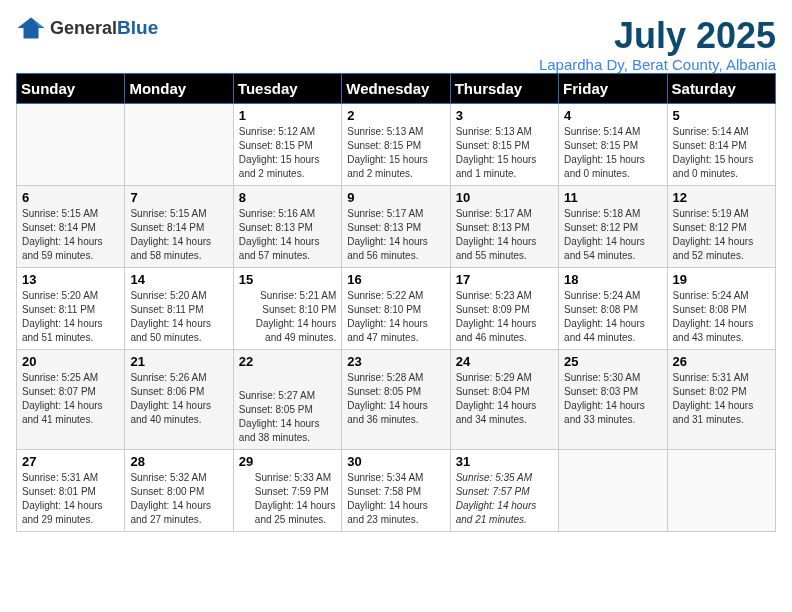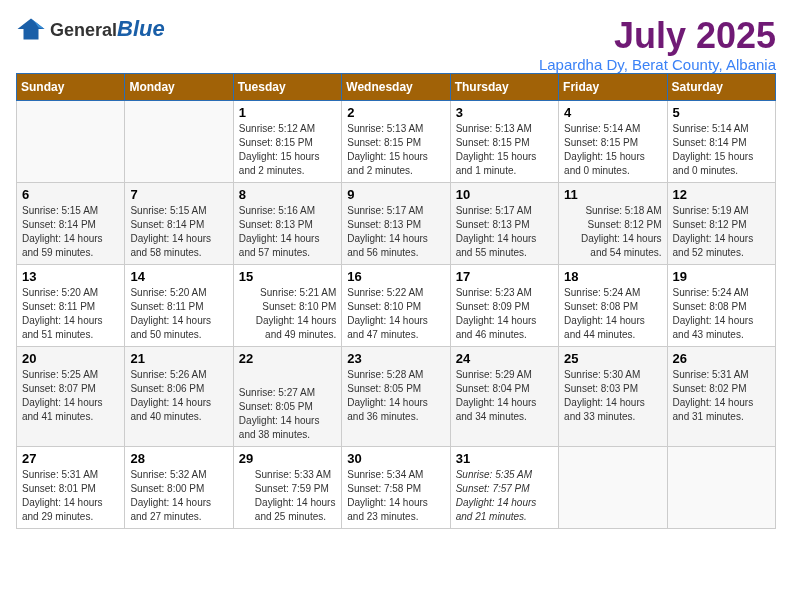--- a/index.html
+++ b/index.html
@@ -19,53 +19,52 @@
       display: flex;
       align-items: center;
       gap: 4px;
     }
     .logo-text-general {
       font-size: 18px;
       font-weight: bold;
       color: #333;
     }
     .logo-text-blue {
-      font-size: 22px;
+      font-size: 19px;
       font-weight: bold;
       color: #1a5fa8;
-      font-style: italic;
     }
     .logo-icon {
       width: 30px;
       height: 24px;
     }
     .title-block {
       text-align: right;
     }
     .month-title {
       font-size: 36px;
       font-weight: bold;
-      color: #701a75;
+      color: #0c4a6e;
       line-height: 1.1;
     }
     .location-title {
       font-size: 15px;
       color: #3b82f6;
     }
     table {
       width: 100%;
       border-collapse: collapse;
       font-size: 11px;
     }
     thead tr th {
-      background-color: #a16207;
+      background-color: #000000;
       color: #fff;
       padding: 6px 4px;
       text-align: left;
-      font-size: 12px;
+      font-size: 15px;
       font-weight: bold;
       border: 1px solid #2a6db5;
     }
     tbody tr td {
       border: 1px solid #ccc;
       vertical-align: top;
       padding: 4px 5px;
       min-height: 80px;
       width: 108px;
     }
@@ -185,21 +184,21 @@
 Daylight: 14 hours and 56 minutes.</div>
         </td>
         <td>
           <span class="day-number">10</span>
           <div class="day-info" style="white-space: pre-line;">Sunrise: 5:17 AM
 Sunset: 8:13 PM
 Daylight: 14 hours and 55 minutes.</div>
         </td>
         <td>
           <span class="day-number">11</span>
-          <div class="day-info" style="white-space: pre-line; text-align: right;">Sunrise: 5:18 AM
+          <div class="day-info" style="white-space: pre-line;">Sunrise: 5:18 AM
 Sunset: 8:12 PM
 Daylight: 14 hours and 54 minutes.</div>
         </td>
         <td>
           <span class="day-number">12</span>
           <div class="day-info" style="white-space: pre-line;">Sunrise: 5:19 AM
 Sunset: 8:12 PM
 Daylight: 14 hours and 52 minutes.</div>
         </td>
       </tr>

